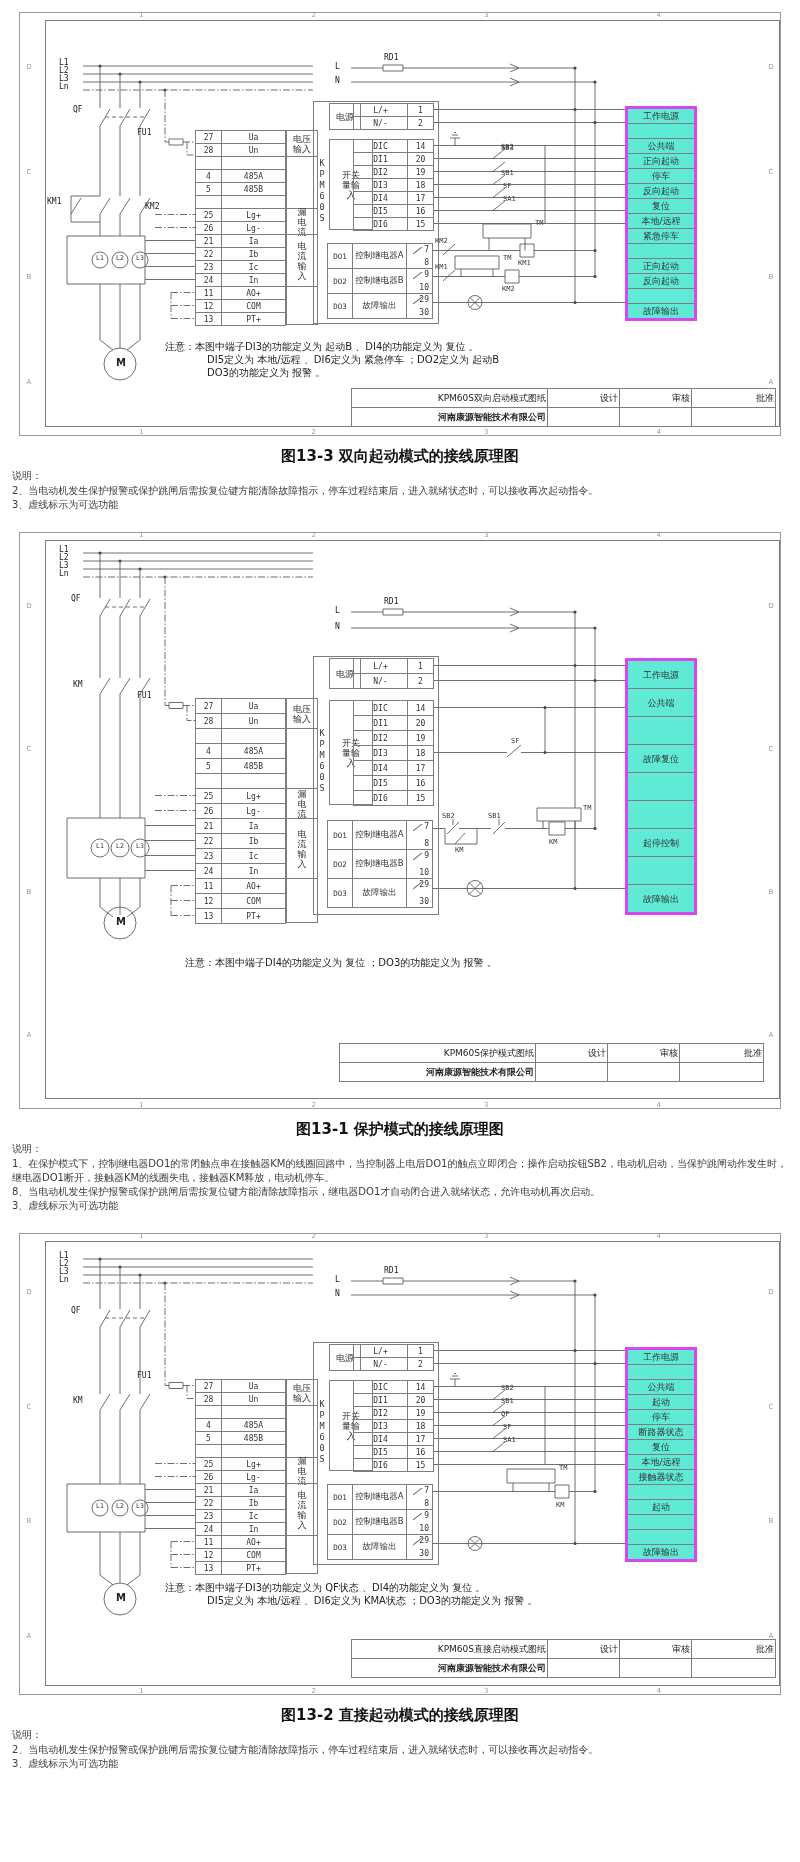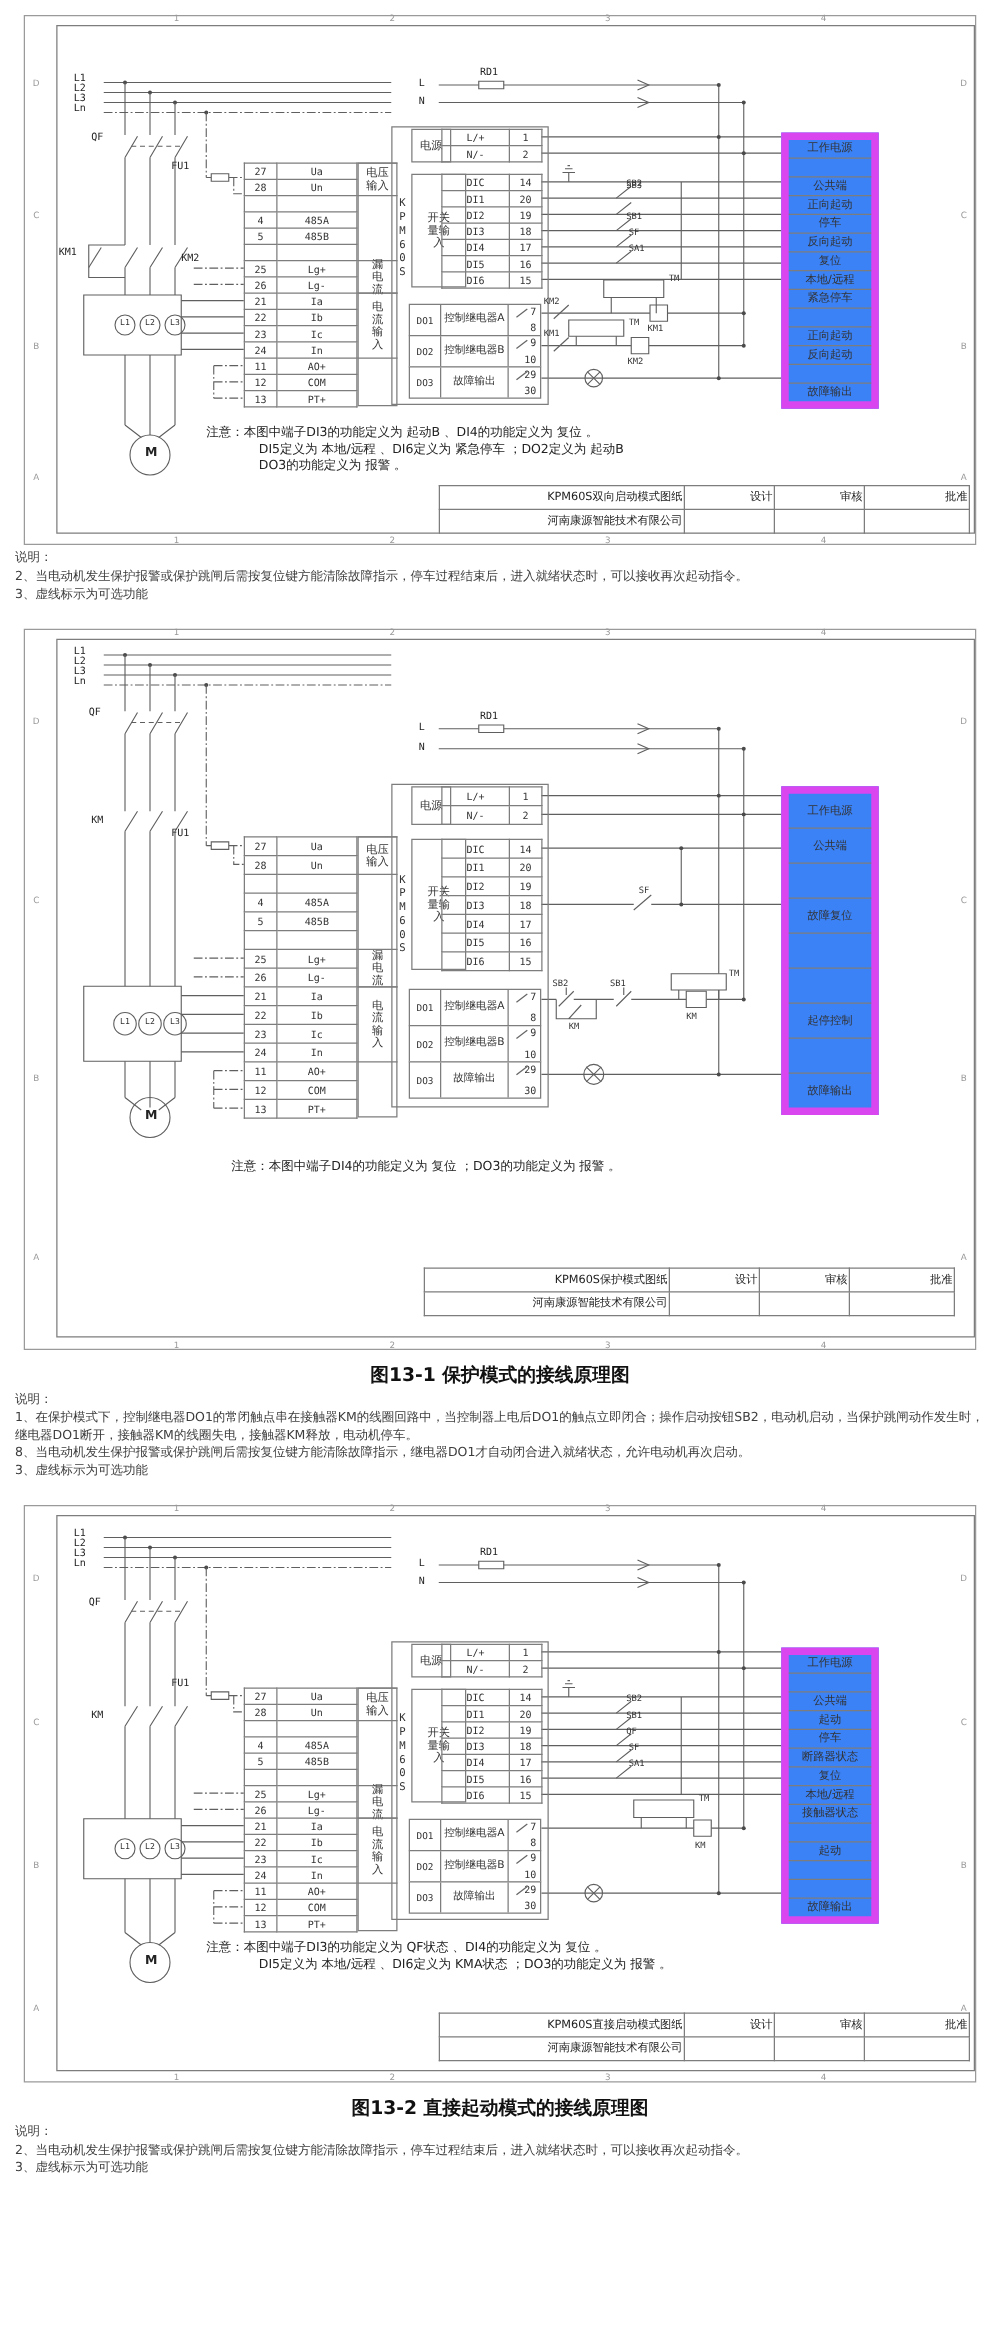--- a/index.html
+++ b/index.html
@@ -31,37 +31,37 @@
   .dos{position:absolute;}
   .dorow{display:flex;border:1px solid #7d7d7d;margin-top:-1px;box-sizing:border-box;width:106px;background:#fff;}
   .s1 .dorow,.s3 .dorow{height:26px;}
   .s2 .dorow{height:30px;}
   .doid{width:24px;border-right:1px solid #7d7d7d;display:flex;align-items:center;justify-content:center;font:7.5px "DejaVu Sans Mono",monospace;color:#333;}
   .dolab{width:54px;border-right:1px solid #7d7d7d;display:flex;align-items:center;justify-content:center;text-align:center;font:8.5px/9.5px "DejaVu Sans",sans-serif;color:#333;padding:0 2px;box-sizing:border-box;}
   .dopin{position:relative;flex:1;font:8px "DejaVu Sans Mono",monospace;color:#333;}
   .dopin .p1{position:absolute;top:1px;right:3px;}
   .dopin .p2{position:absolute;bottom:1px;right:3px;}
   .dopin .k{position:absolute;left:5px;top:6px;width:11px;height:1px;background:#666;transform:rotate(-38deg);}
-  .rcol{position:absolute;border:6px solid #d946ef;background:#3b82f6;}
+  .rcol{position:absolute;border:3px solid #d946ef;background:#5eead4;}
   .rl{border-bottom:1px solid #7d7d7d;display:flex;align-items:center;justify-content:center;font:9px/10px "DejaVu Sans",sans-serif;color:#333;}
   .rl:last-child{border-bottom:none;}
   .s1 .rl,.s3 .rl{height:14px;}
   .s2 .rl{height:27px;}
   .cl{position:absolute;font:8px/9px "DejaVu Sans Mono",monospace;color:#222;}
   .sw{position:absolute;font:7px/8px "DejaVu Sans Mono",monospace;color:#333;}
   .phl{position:absolute;}
   .phl span{display:block;font:8px/8px "DejaVu Sans Mono",monospace;color:#222;height:8px;}
   .ctl{position:absolute;display:flex;}
   .ctl span{width:14px;margin-right:6px;text-align:center;font:6.5px/7px "DejaVu Sans Mono",monospace;color:#333;}
   .mlab{position:absolute;font:10px/10px "DejaVu Sans",sans-serif;color:#222;font-weight:bold;}
   .note{position:absolute;font:10px/13px "DejaVu Sans",sans-serif;color:#222;}
   .note div:nth-child(n+2){padding-left:42px;}
   table.tb{position:absolute;border-collapse:collapse;background:#fff;}
   table.tb td{border:1px solid #7d7d7d;height:16px;text-align:right;font:9px/10px "DejaVu Sans",sans-serif;color:#222;}
-  table.tb td.comp{font-weight:normal;}
+  table.tb td.comp{font-weight:bold;}
   .cap{width:770px;margin:8px auto 4px auto;text-align:center;font:bold 15px/17px "DejaVu Sans",sans-serif;color:#111;}
   .desc{width:788px;margin:0 auto 16px auto;padding-left:6px;box-sizing:border-box;font:10px/14px "DejaVu Sans",sans-serif;color:#3c3c3c;}
   .desc .dh{margin-bottom:1px;}
 </style>
 </head>
 <body>
 
 <div class="page">
 
 <div class="sheet s1" style="height:432px;">
@@ -407,20 +407,21 @@
           </tr>
     <tr>
             <td class="comp">河南康源智能技术有限公司</td>
             <td></td>
             <td></td>
             <td></td>
           </tr>
   </tbody>
       </table>
 </div>
+<div class="cap">图13-3 双向起动模式的接线原理图</div>
 <div class="desc">
   <div class="dh">说明：</div>
   <div>
         <div>2、当电动机发生保护报警或保护跳闸后需按复位键方能清除故障指示，停车过程结束后，进入就绪状态时，可以接收再次起动指令。</div>
         <div>3、虚线标示为可选功能</div>
       </div>
 </div>
 
 <div class="sheet s2" style="height:585px;margin-top:14px;">
   <div class="fo"></div>

